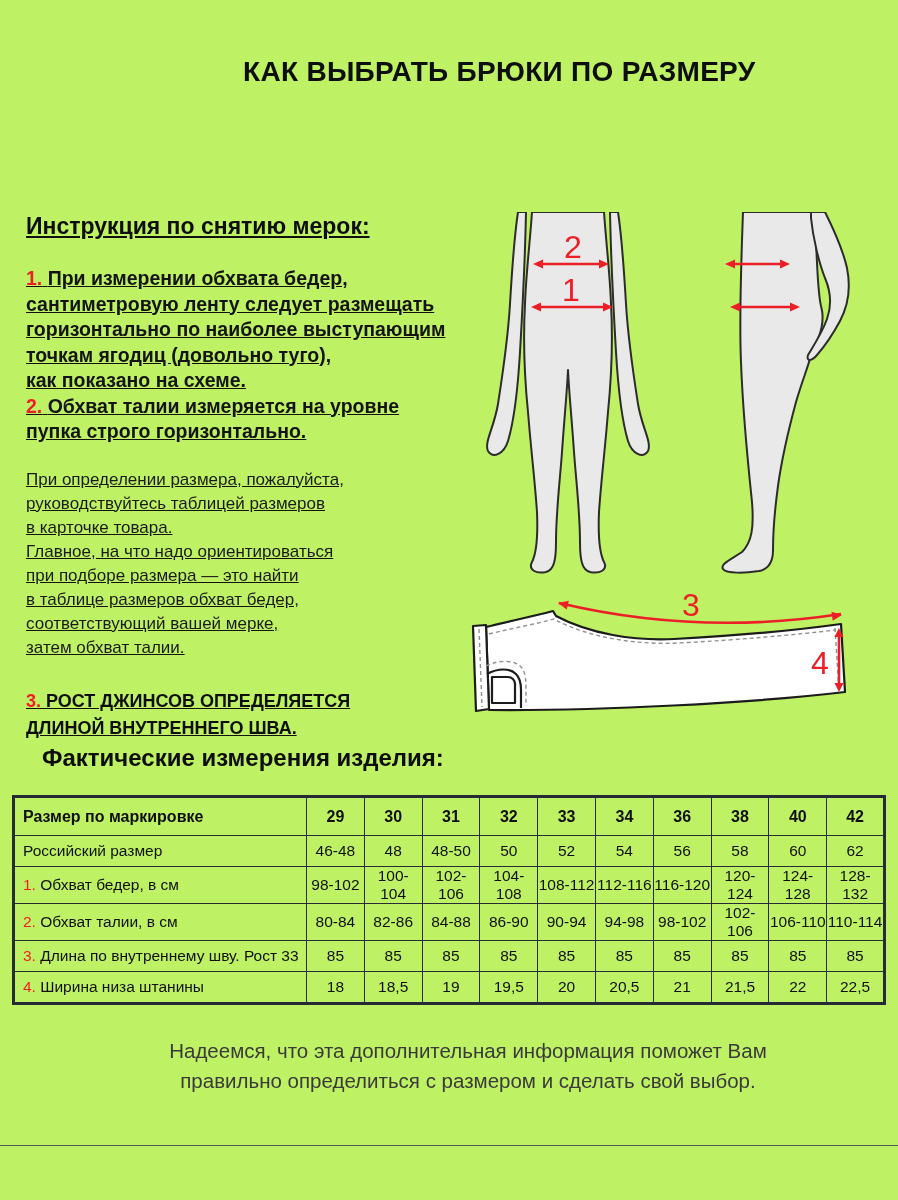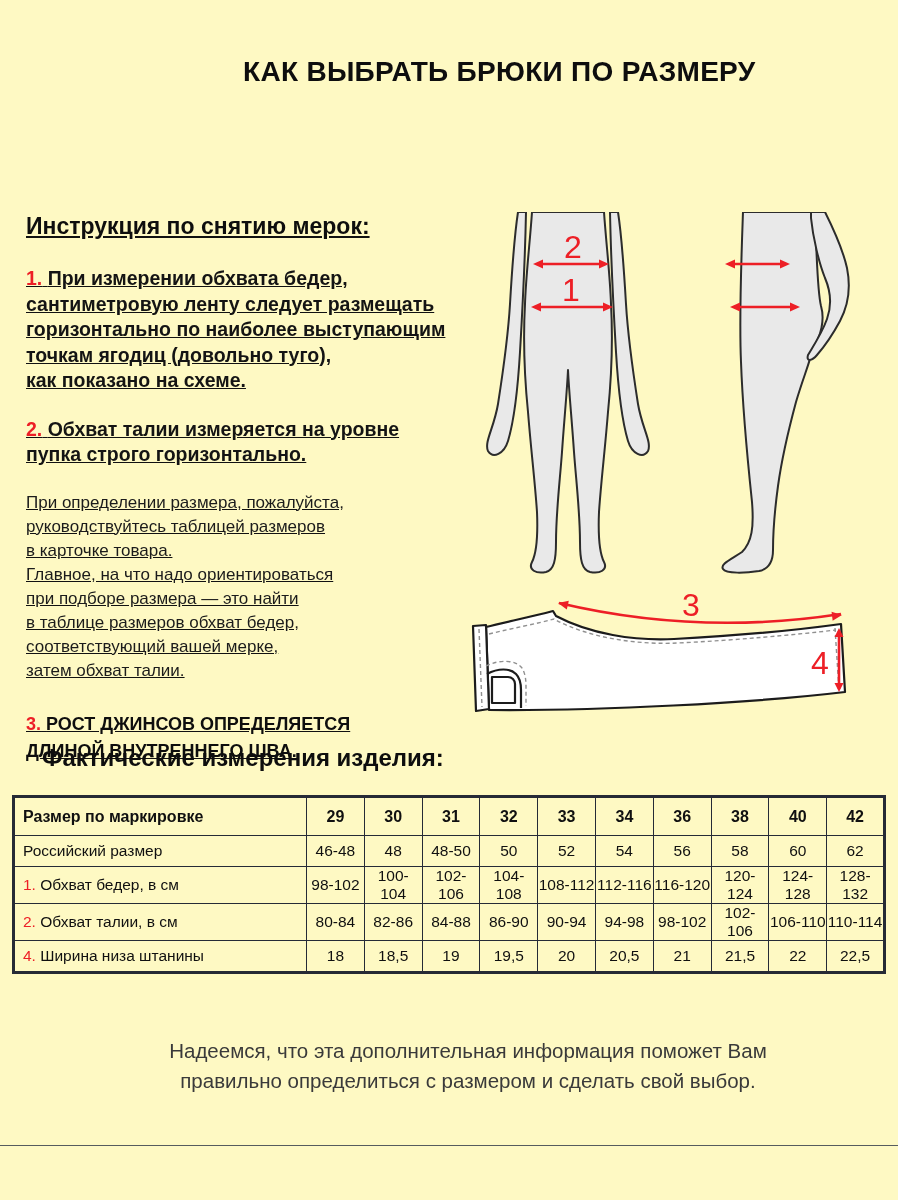--- a/index.html
+++ b/index.html
@@ -1,24 +1,24 @@
 <!DOCTYPE html>
 <html><head>
 <meta charset="utf-8">
 <style>
   html,body{margin:0;padding:0;background:#fff;}
-  .page{position:relative;width:898px;height:1200px;background:#fef9c3;overflow:hidden;
+  .page{position:relative;width:898px;height:1200px;background:#bef264;overflow:hidden;
         font-family:"Liberation Sans",sans-serif;color:#111;}
   .title{position:absolute;left:243px;top:56px;font-size:28px;font-weight:700;
          letter-spacing:.3px;white-space:nowrap;color:#0e0e0e;}
   .intro{position:absolute;left:243px;top:120px;font-size:21px;line-height:28px;
          white-space:pre-line;color:#1c1c1c;}
   .leftcol{position:absolute;left:26px;top:213px;width:470px;text-decoration:underline;}
   .instr-h{font-size:23px;font-weight:700;margin:0 0 26px;color:#0e0e0e;}
-  .item{font-size:19.5px;font-weight:700;line-height:25.5px;white-space:pre-line;color:#141414;margin-top:23px;}
+  .item{font-size:19.5px;font-weight:700;line-height:25.5px;white-space:pre-line;color:#141414;}
   .num{color:var(--accent,#ed1f26);}
   .note{font-size:17px;line-height:24px;margin-top:23px;white-space:pre-line;color:#1b1b1b;}
   .rise{font-size:18px;font-weight:700;line-height:27px;margin-top:28px;white-space:pre-line;color:#0e0e0e;}
   .fig{position:absolute;}
   .body-shape{fill:#e9e9e9;stroke:#2c2c2c;stroke-width:2;stroke-linejoin:round;}
   .red-line{stroke:var(--accent,#ed1f26);stroke-width:2.6;fill:none;}
   .red-fill{fill:var(--accent,#ed1f26);stroke:none;}
   .red-label{fill:var(--accent,#ed1f26);font-family:"Liberation Sans",sans-serif;font-size:32px;}
   .pant-line{fill:#ffffff;stroke:#1c1c1c;stroke-width:2.2;stroke-linejoin:round;}
   .pant-open{fill:none;stroke:#1c1c1c;stroke-width:2.2;stroke-linejoin:round;}
@@ -183,20 +183,33 @@
           <td>84-88</td>
           <td>86-90</td>
           <td>90-94</td>
           <td>94-98</td>
           <td>98-102</td>
           <td>102-106</td>
           <td>106-110</td>
           <td>110-114</td>
         </tr>
         <tr>
+          <td class="lbl"><span class="num">3. </span>Длина по внутреннему шву. Рост 33</td>
+          <td>85</td>
+          <td>85</td>
+          <td>85</td>
+          <td>85</td>
+          <td>85</td>
+          <td>85</td>
+          <td>85</td>
+          <td>85</td>
+          <td>85</td>
+          <td>85</td>
+        </tr>
+        <tr>
           <td class="lbl"><span class="num">4. </span>Ширина низа штанины</td>
           <td>18</td>
           <td>18,5</td>
           <td>19</td>
           <td>19,5</td>
           <td>20</td>
           <td>20,5</td>
           <td>21</td>
           <td>21,5</td>
           <td>22</td>

